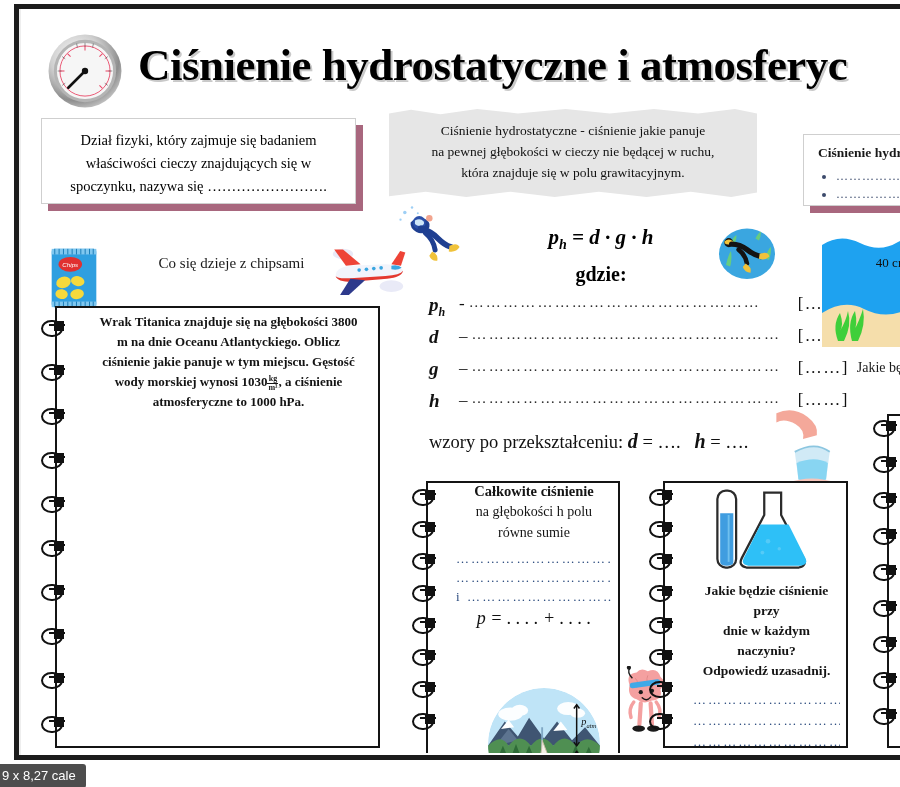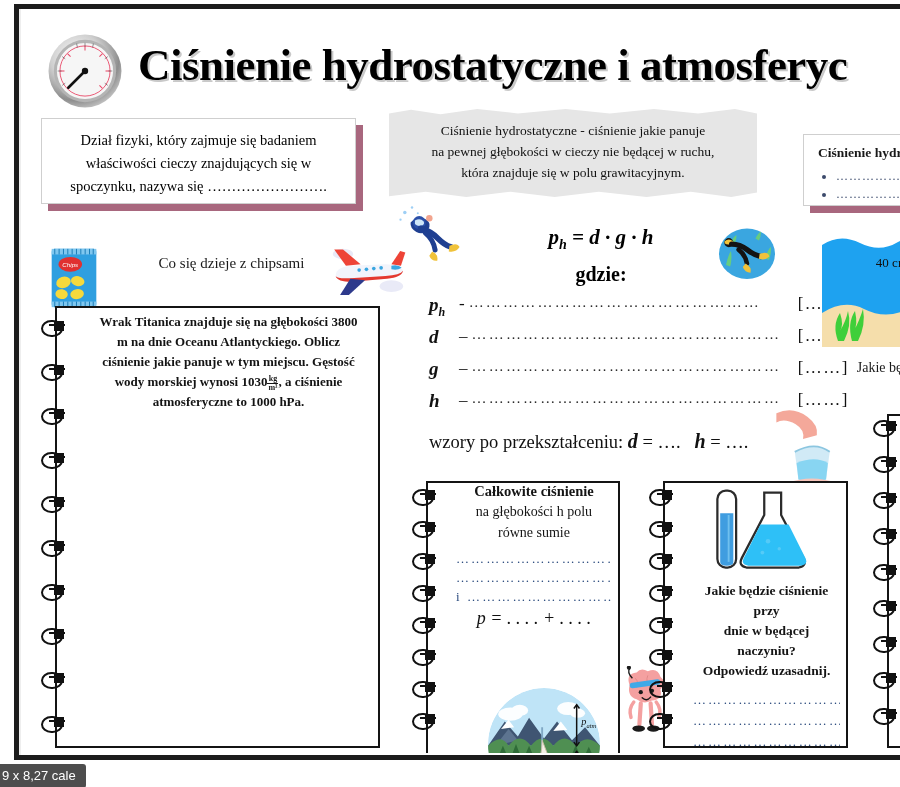--- a/index.html
+++ b/index.html
@@ -966,21 +966,21 @@
             <path d="M72 40 l-18 36 q-3 7 5 8 h56 q8 -1 5 -8 l-18 -36z" fill="#2ec0f7"></path>
             <g fill="#6fd2f7" opacity="0.6">
               <circle cx="80" cy="58" r="2.4"></circle>
               <circle cx="92" cy="66" r="1.8"></circle>
               <circle cx="74" cy="70" r="2"></circle>
             </g>
           </svg>
         </div>
         <div class="nacz-caption">
           <div>Jakie będzie ciśnienie przy</div>
-          <div>dnie w będącej naczyniu?</div>
+          <div>dnie w każdym naczyniu?</div>
           <div>Odpowiedź uzasadnij.</div>
         </div>
         <div style="margin-top:8px;">
           <div class="dotline" style="line-height:21px;">…………………………………</div>
           <div class="dotline" style="line-height:21px;">…………………………………</div>
           <div class="dotline" style="line-height:21px;">…………………………………</div>
 
         </div>
       </div>
     </div>

